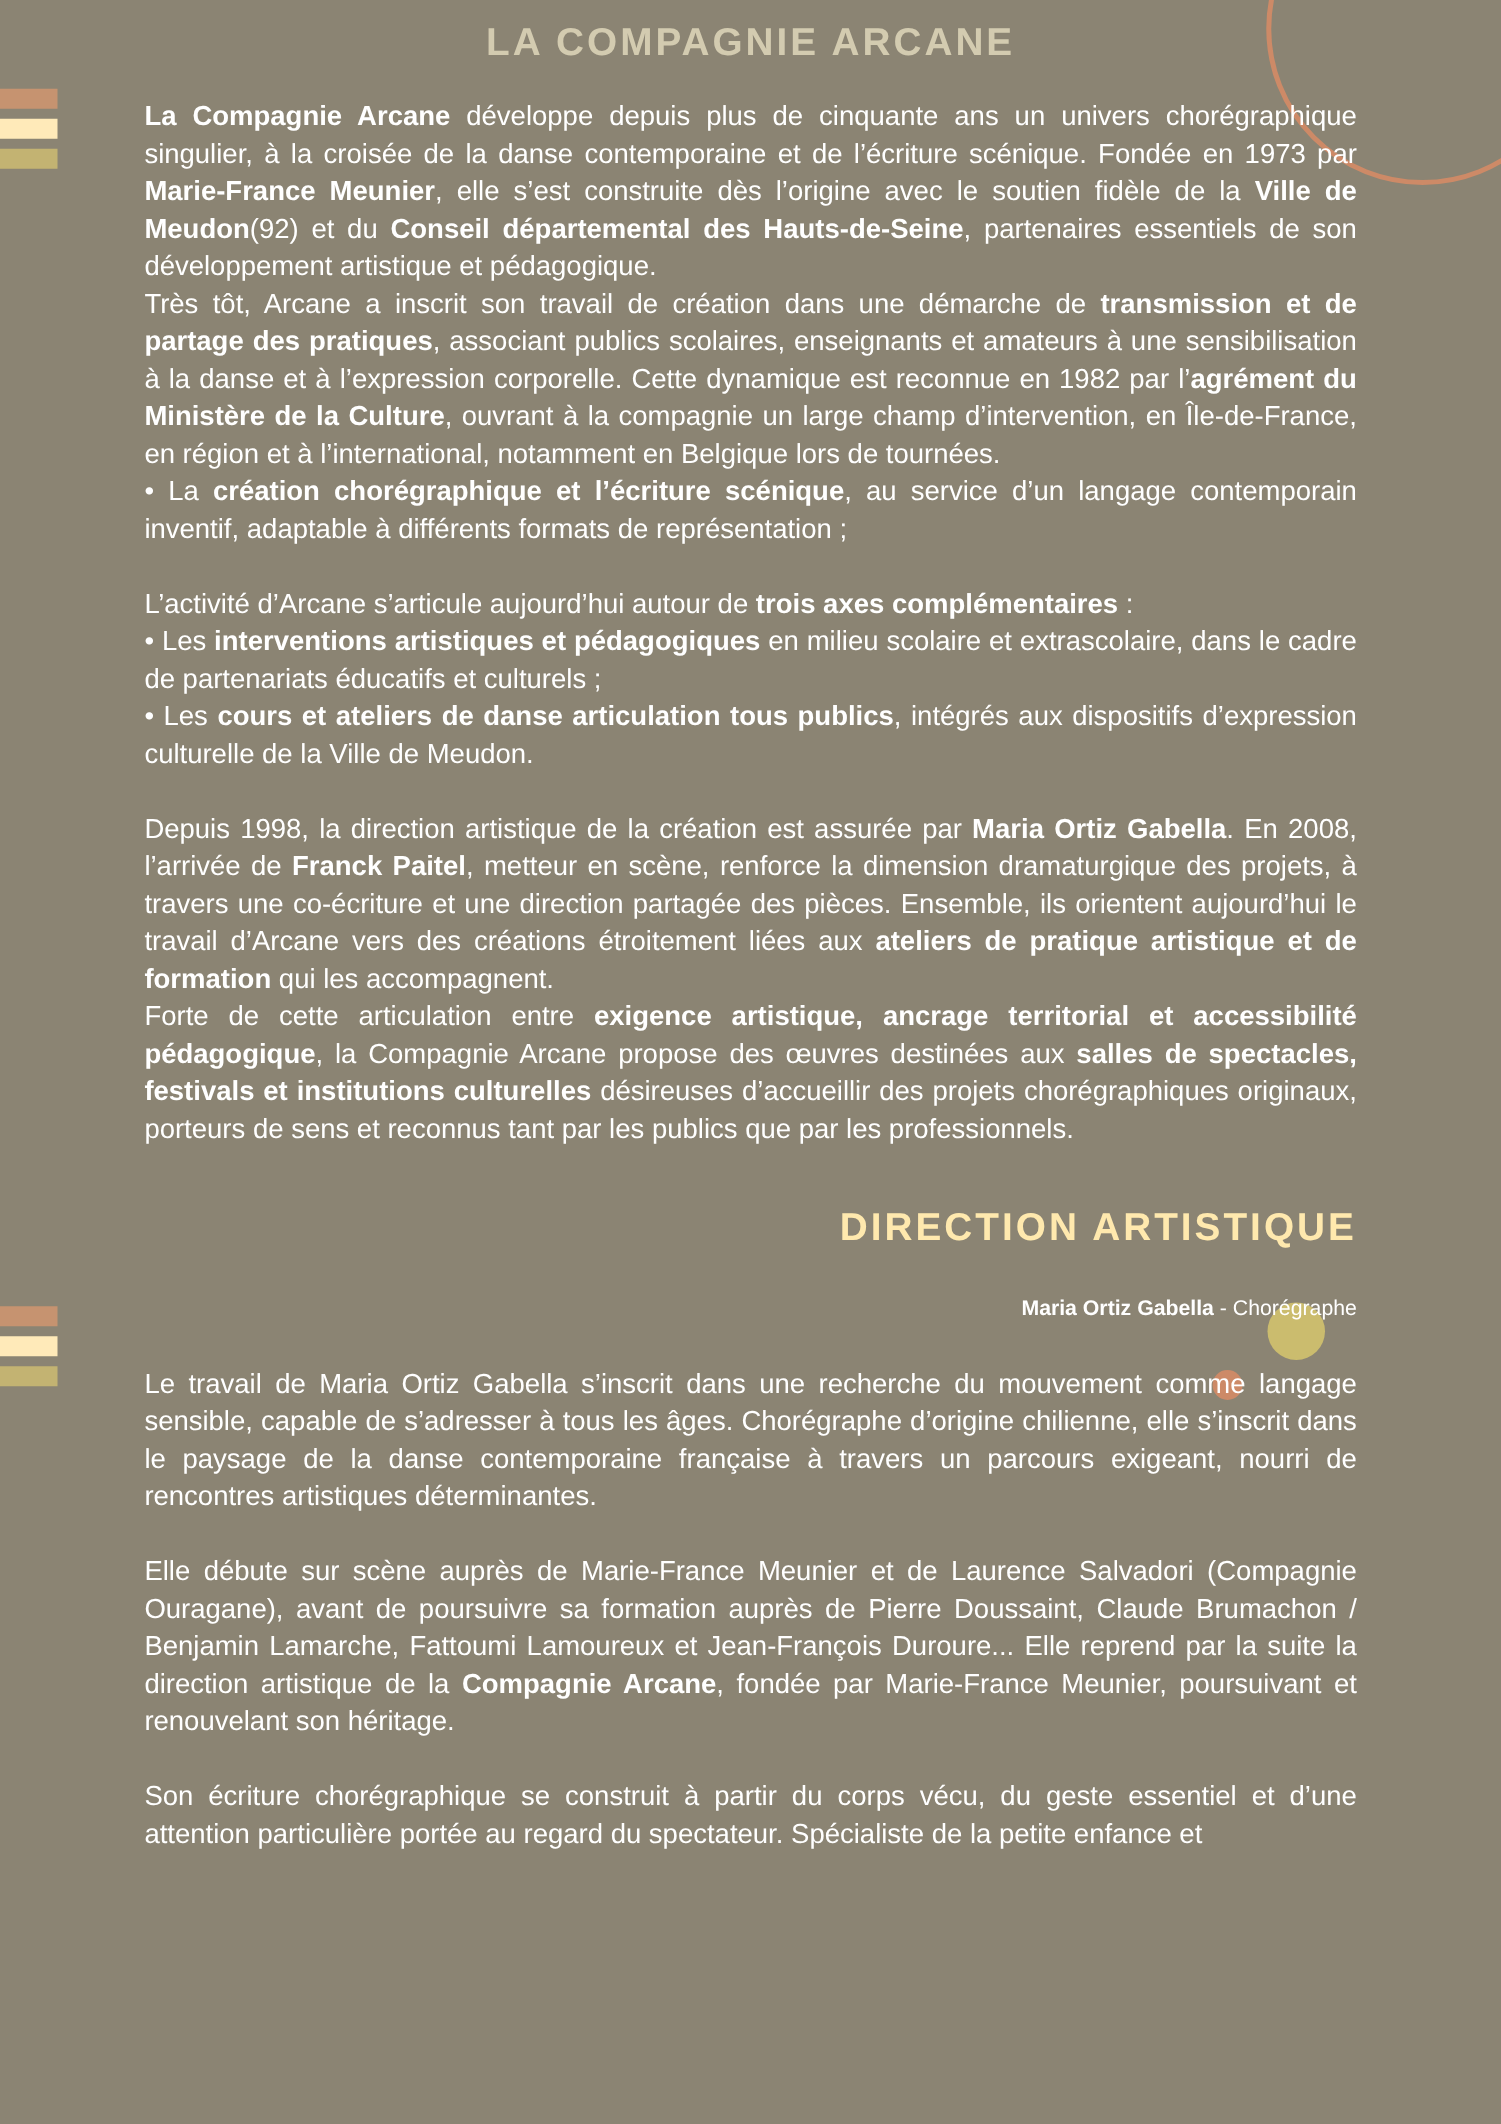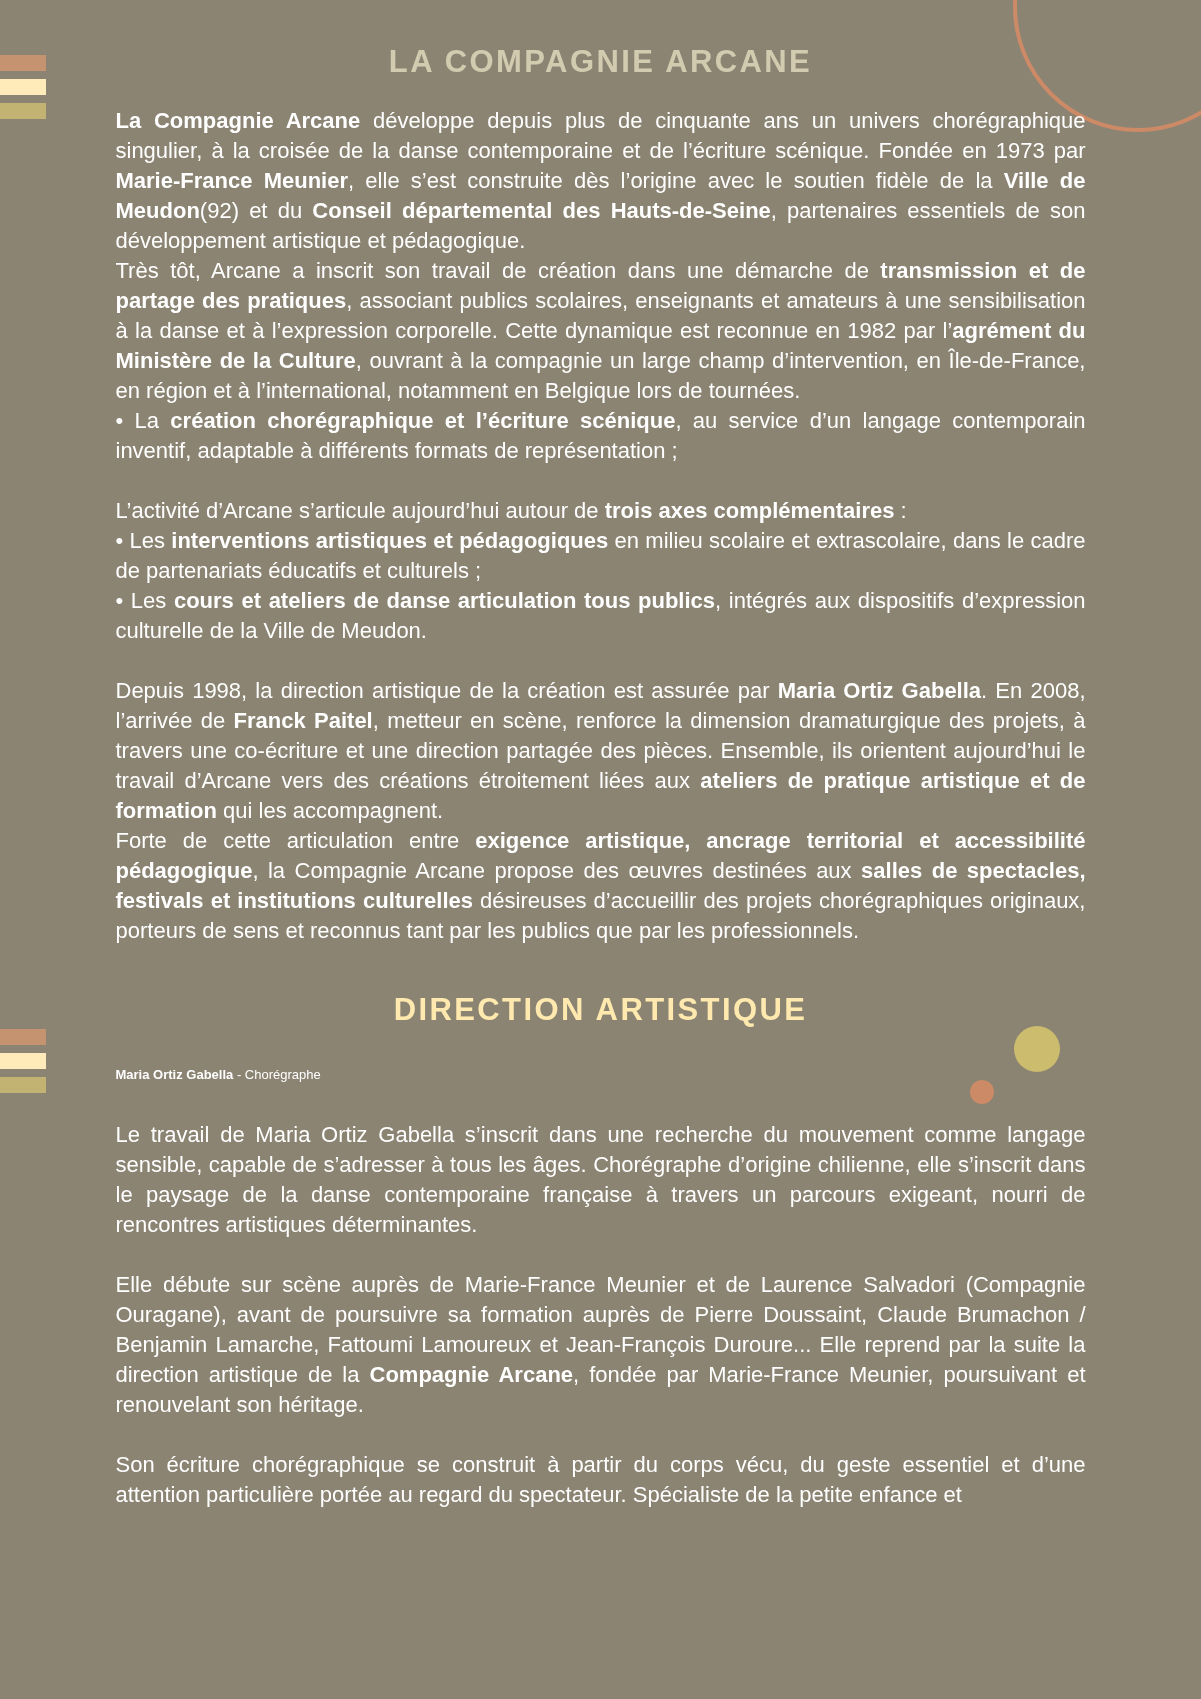--- a/index.html
+++ b/index.html
@@ -67,35 +67,34 @@
     height: 24px;
     background: #cd8a67;
     left: 970px;
     top: 1080px;
   }
 
   
   .content {
     position: relative;
     width: 970px;
-    margin: 0 auto;
-    padding-top: 44px;
+    margin: 16px auto;
   }
 
   h1.section-title {
     text-align: center;
     font-size: 31px;
     font-weight: bold;
     letter-spacing: 2.4px;
     color: #d3cbb0;
     margin-bottom: 26px;
   }
 
   h2.section-title-alt {
-    text-align: center;
+    text-align: right;
     font-size: 31px;
     font-weight: bold;
     letter-spacing: 2.4px;
     color: #ffe9ae;
     margin-top: 46px;
     margin-bottom: 32px;
   }
 
   .body-text {
     color: #ffffff;
@@ -104,23 +103,23 @@
     text-align: justify;
     font-weight: 400;
   }
 
   .body-text b, .body-text strong { font-weight: bold; }
 
   .para + .para { margin-top: 0; }
   .para.spaced  { margin-top: 30px; }
 
   .subtitle {
-    text-align: left;
+    text-align: right;
     color: #ffffff;
-    font-size: 13px;
+    font-size: 17px;
     line-height: 30px;
     margin-bottom: 30px;
   }
   .subtitle .name { font-weight: bold; }
 </style>
 </head>
 <body>
 
 <div class="page">
 

